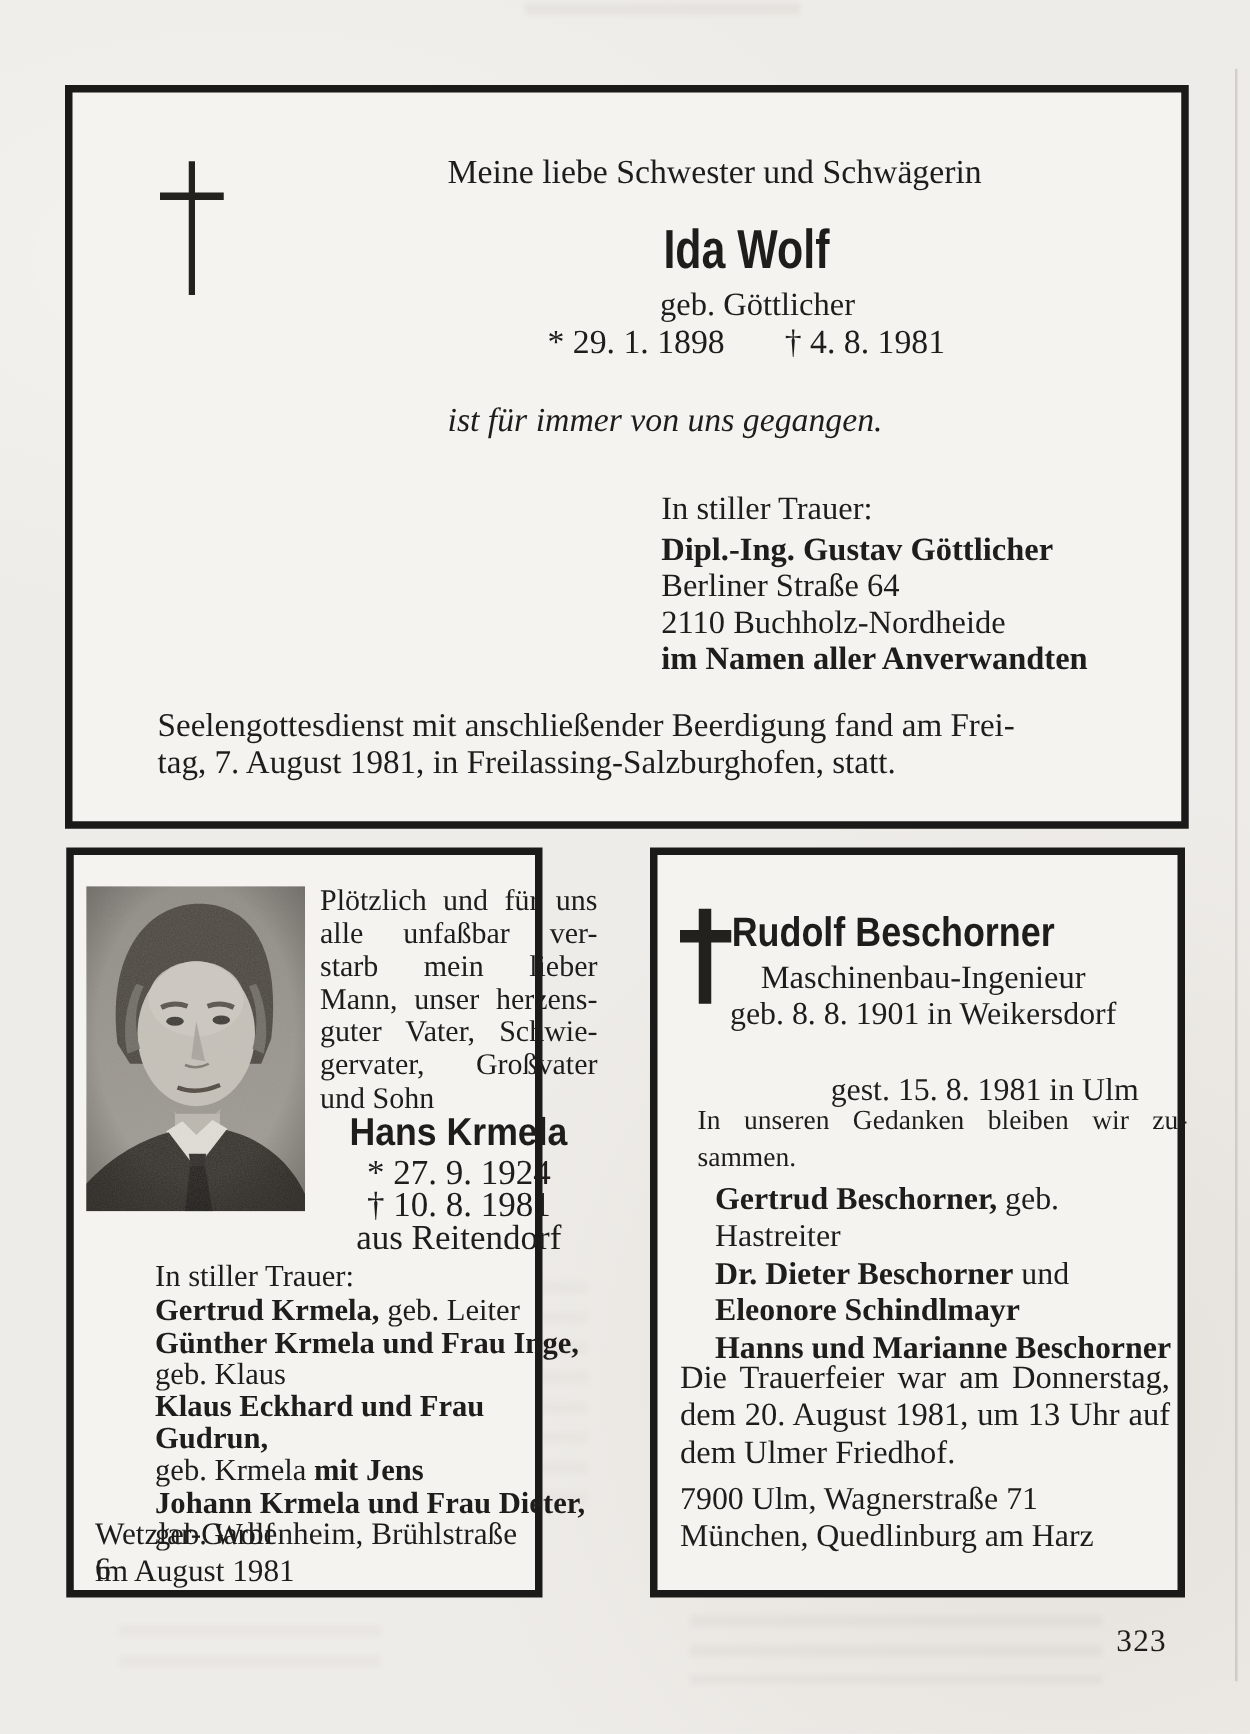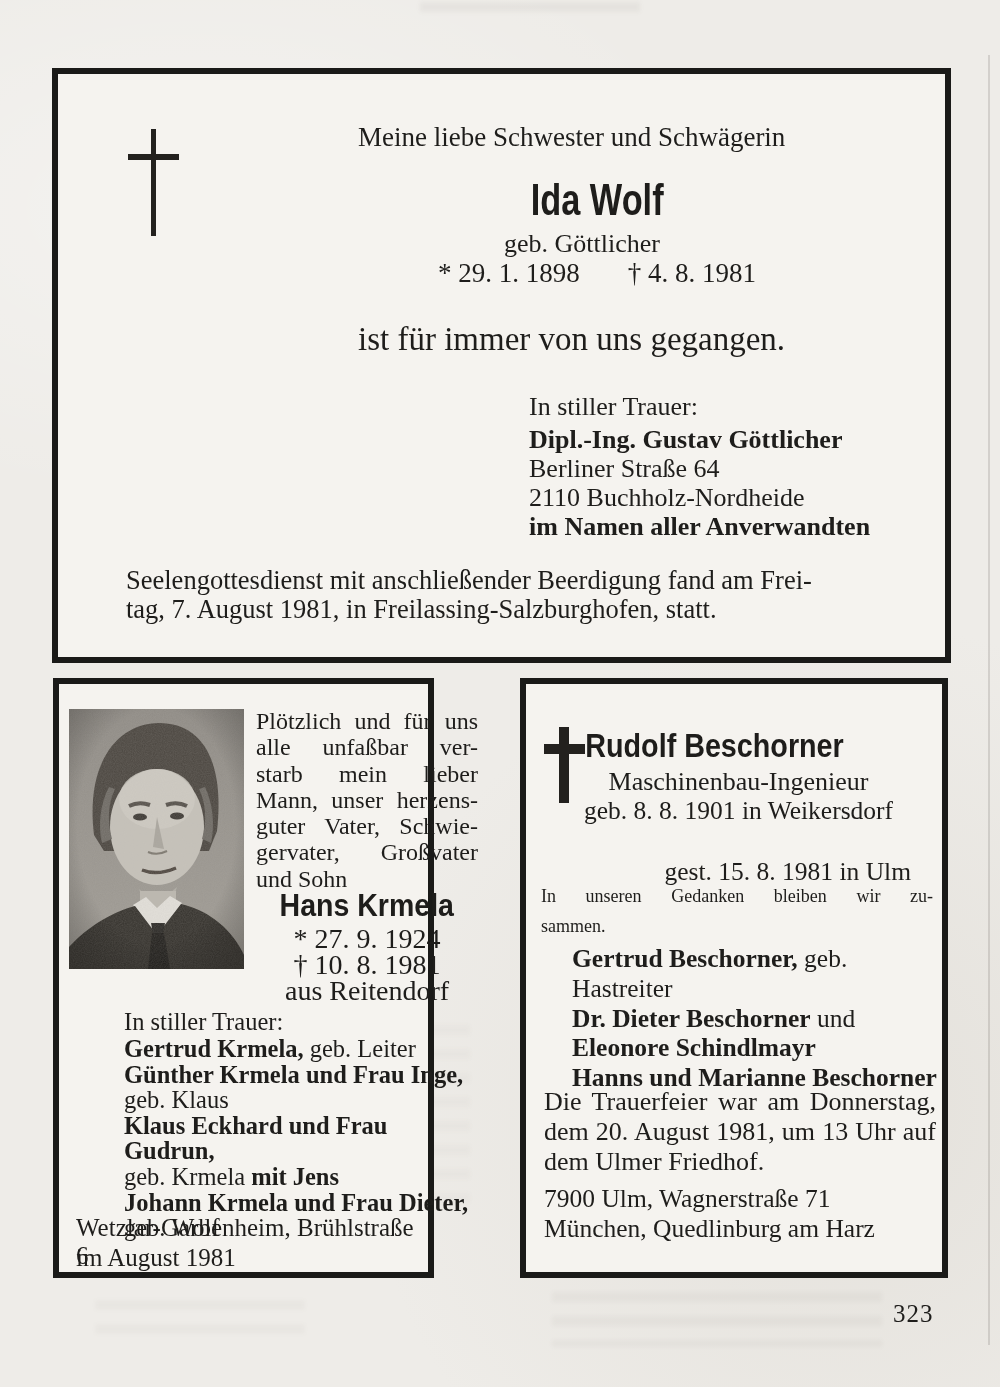--- a/index.html
+++ b/index.html
@@ -86,28 +86,28 @@
       <span class="cross-bar" style="left:93px;top:55px;width:5px;height:107px;"></span>
       <span class="cross-bar" style="left:70px;top:80px;width:51px;height:6px;"></span>
     </span>
 
     <div class="abs serif" style="left:300px;top:48px;font-size:27px;">Meine liebe Schwester und Schwägerin</div>
 
     <div class="abs" style="left:239px;top:102px;width:600px;text-align:center;">
       <span class="display-name" style="font-size:44px;transform:scaleX(.78);line-height:1.1;">Ida Wolf</span>
     </div>
 
-    <div class="abs serif" style="left:224px;top:155px;width:600px;text-align:center;font-size:26px;">geb. Göttlicher</div>
+    <div class="abs serif" style="left:248px;top:155px;width:600px;text-align:center;font-size:26px;">geb. Göttlicher</div>
 
     <div class="abs serif" style="left:239px;top:184px;width:600px;font-size:27px;display:flex;justify-content:center;gap:48px;">
       <span>* 29. 1. 1898</span>
       <span>† 4. 8. 1981</span>
     </div>
 
-    <div class="abs serif" style="left:300px;top:247px;font-size:33px;">ist für immer von uns gegangen.</div>
+    <div class="abs serif" style="left:300px;top:247px;font-size:27px;font-style:italic;">ist für immer von uns gegangen.</div>
 
     <div class="abs serif" style="left:471px;top:318px;font-size:26px;">In stiller Trauer:</div>
 
     <div class="abs serif" style="left:471px;top:351px;font-size:26px;line-height:29px;">
       <div class="b">Dipl.-Ing. Gustav Göttlicher</div>
       <div>Berliner Straße 64</div>
       <div>2110 Buchholz-Nordheide</div>
       <div class="b">im Namen aller Anverwandten</div>
     </div>
 
@@ -204,21 +204,21 @@
     </span>
 
     <div class="abs" style="left:40px;top:43px;width:345px;">
       <span class="display-name" style="font-size:33px;transform:scaleX(.87);">Rudolf Beschorner</span>
     </div>
 
     <div class="abs serif" style="left:40px;top:83px;width:345px;text-align:center;font-size:26px;">Maschinenbau-Ingenieur</div>
     <div class="abs serif" style="left:40px;top:112px;width:345px;text-align:center;font-size:25.5px;">geb. 8. 8. 1901 in Weikersdorf</div>
     <div class="abs serif" style="left:40px;top:141px;width:345px;text-align:right;font-size:25.5px;margin-top:32px;">gest. 15. 8. 1981 in Ulm</div>
 
-    <div class="abs serif" style="left:15px;top:197px;width:392px;font-size:18px;line-height:30px;">
+    <div class="abs serif" style="left:32px;top:197px;width:392px;font-size:22px;line-height:30px;">
       <div class="jl">In unseren Gedanken bleiben wir zu-</div>
       <div>sammen.</div>
     </div>
 
     <div class="abs serif" style="left:46px;top:260px;font-size:25.5px;line-height:29.8px;">
       <div><span class="b">Gertrud Beschorner,</span><span> geb. Hastreiter</span></div>
       <div><span class="b">Dr. Dieter Beschorner</span><span> und</span></div>
       <div><span class="b">Eleonore Schindlmayr</span><span></span></div>
       <div><span class="b">Hanns und Marianne Beschorner</span><span></span></div>
     </div>

